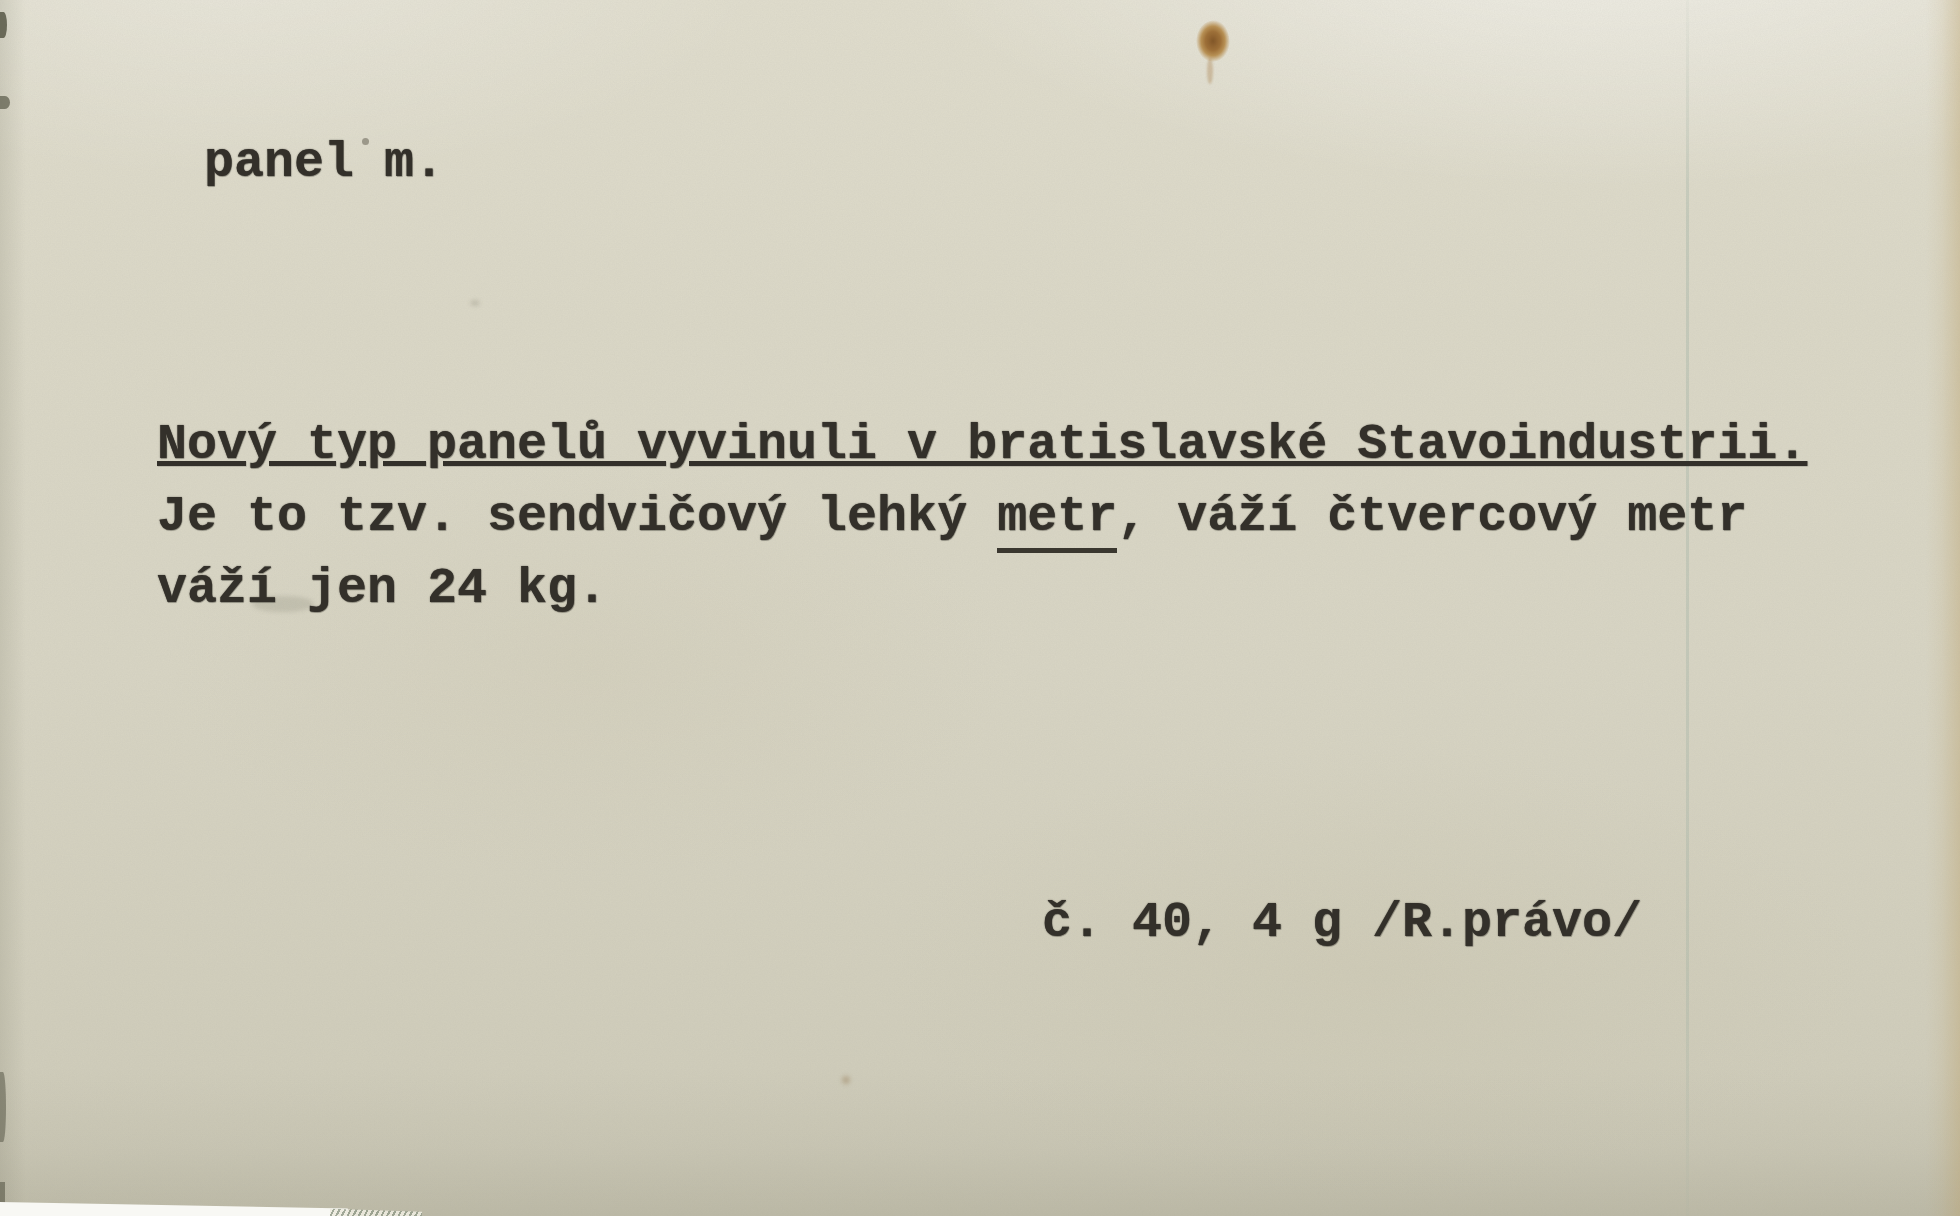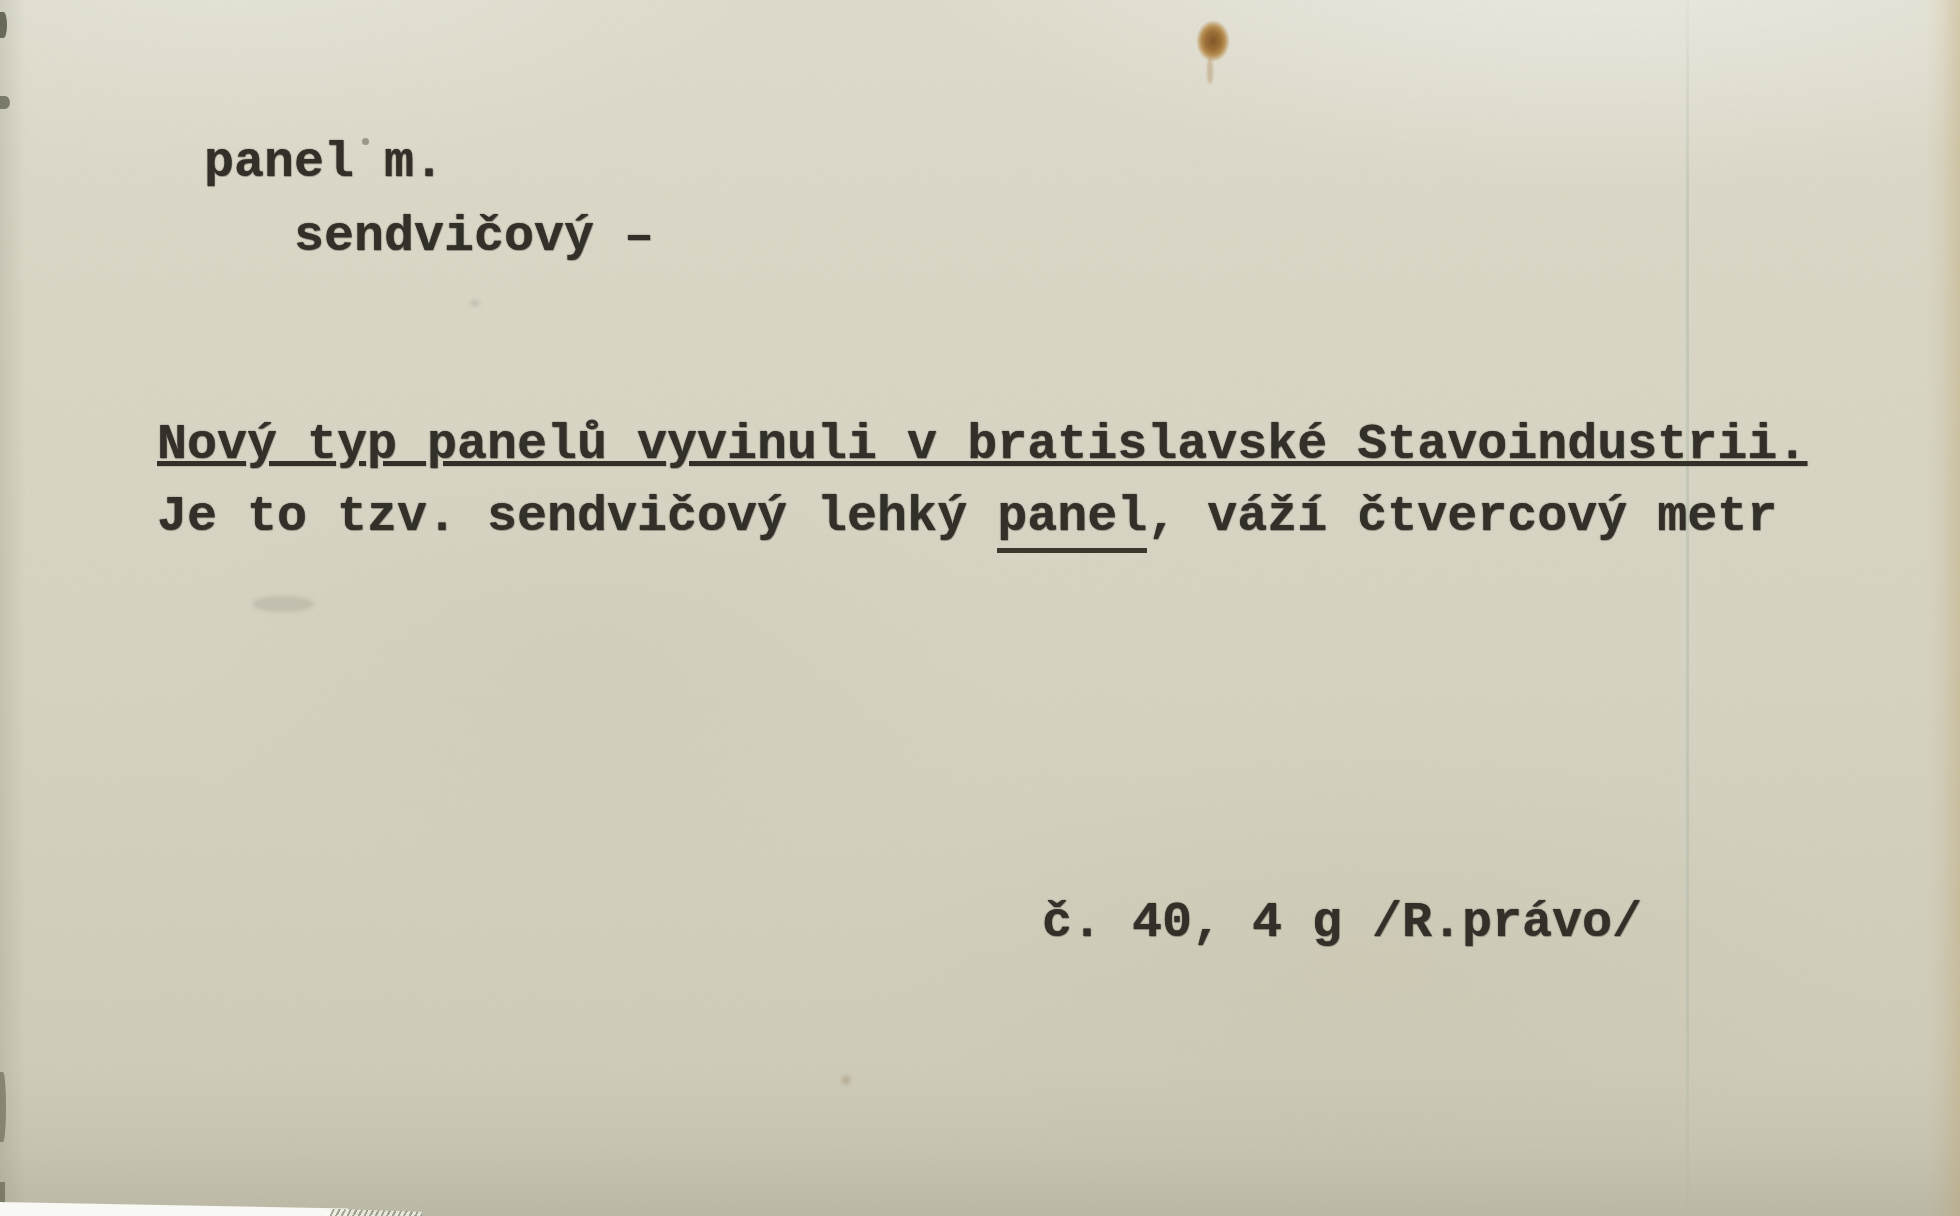--- a/index.html
+++ b/index.html
@@ -171,24 +171,24 @@
   <div class="smudge sm2"></div>
   <div class="smudge sm3"></div>
   <div class="smudge sm4"></div>
   <div class="bottom-tear"></div>
   <div class="tear-hatch"></div>
 
   <div class="ink-layer">
 
     <div class="line headword">panel m.</div>
 
-    <div class="line subword">sendvičový –</div>
 
     <div class="line body-l1">Nový typ panelů vyvinuli v bratislavské Stavoindustrii.</div>
 
-    <div class="line body-l2"><span>Je to tzv. sendvičový lehký </span><span class="underlined">panel</span><span>, váží čtvercový metr</span></div>
+    <div class="line body-l2"><span>Je to tzv. sendvičový lehký </span><span class="underlined">metr</span><span>, váží čtvercový metr</span></div>
 
+    <div class="line body-l3">váží jen 24 kg.</div>
 
 
     <div class="line cite-l2">č. 40, 4 g /R.právo/</div>
 
   </div>
 </div>
 
 </body></html>

